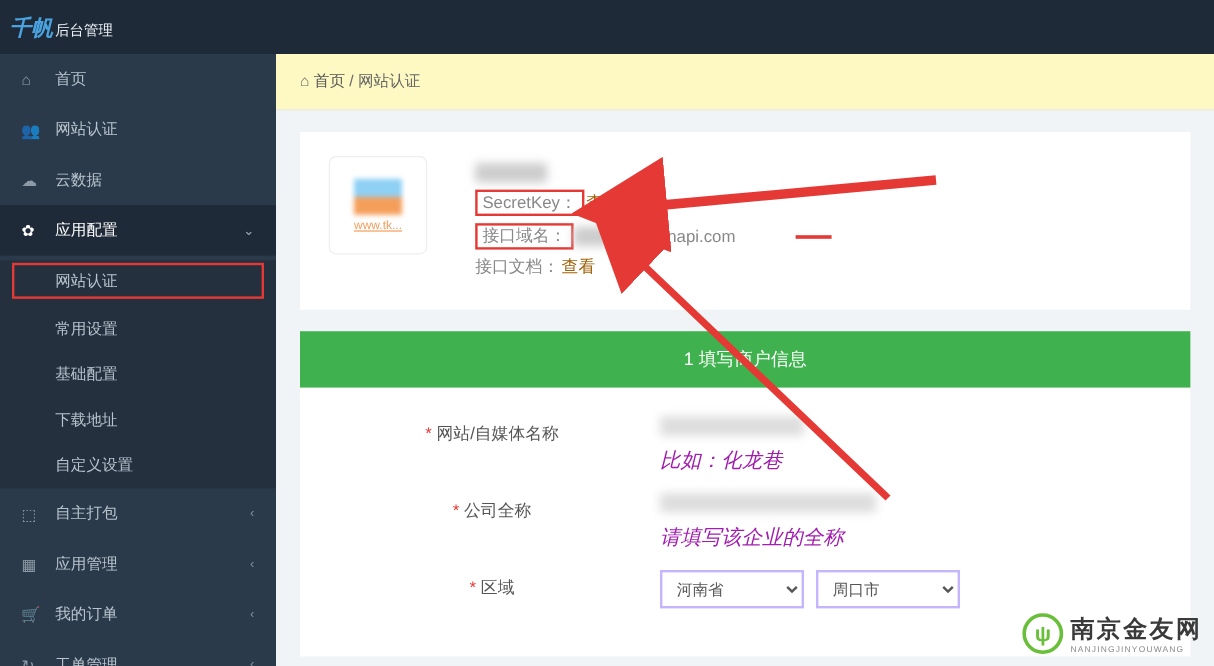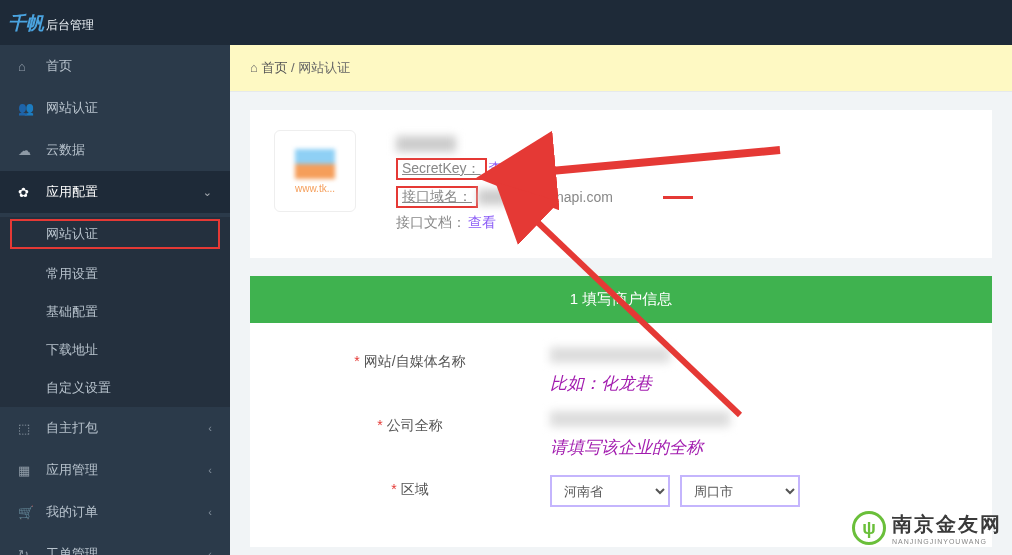--- a/index.html
+++ b/index.html
@@ -21,27 +21,27 @@
 .nav-sub .nav-subitem.highlighted { outline: 2px solid #e53935; outline-offset: -4px; margin: 4px 8px; padding: 8px 10px 8px 38px; }
 
 .content { flex: 1; background: #f1f4f6; overflow: hidden; position: relative; }
 .breadcrumb { background: #fef9c3; padding: 14px 20px; border-bottom: 1px solid #e6e9ec; color: #666; }
 .breadcrumb a { color: #555; text-decoration: none; }
 
 .card { background: #fff; margin: 18px 20px 0 20px; padding: 20px 24px; }
 .info-row { display: flex; }
 .avatar-box { width: 82px; height: 82px; border: 1px solid #eee; border-radius: 6px; background: #fff; display: flex; flex-direction: column; align-items: center; justify-content: center; margin-right: 40px; }
 .avatar-img { width: 40px; height: 30px; background: linear-gradient(#8fd0f5 50%, #f59e5a 50%); filter: blur(2px); }
-.avatar-url { font-size: 10px; color: #f59e5a; margin-top: 4px; }
+.avatar-url { font-size: 10px; color: #f59e5a; margin-top: 4px; text-decoration: underline; }
 .info-lines { color: #888; font-size: 14px; }
 .info-lines .line { margin: 6px 0; display: flex; align-items: center; }
 .info-lines .label { color: #888; }
 .info-lines .val { color: #888; margin-left: 6px; }
-.info-lines .link { color: #8b5cf6; cursor: pointer; margin-left: 2px; }
-.redbox { border: 2px solid #e53935; padding: 0 4px; text-decoration: underline; }
+.info-lines .link { color: #a16207; cursor: pointer; margin-left: 2px; }
+.redbox { border: 2px solid #e53935; padding: 0 4px; }
 .blur { filter: blur(4px); background: #ccc; color: transparent; display: inline-block; width: 60px; height: 16px; }
 .redline { display: inline-block; width: 30px; height: 3px; background: #e53935; margin-left: 50px; }
 
 .form-card { background: #fff; margin: 18px 20px 0 20px; }
 .step-header { background: #3fb24f; color: #fff; text-align: center; padding: 14px 0; font-size: 15px; }
 .form-body { padding: 24px 40px; }
 .form-row { display: flex; align-items: flex-start; margin-bottom: 16px; }
 .form-label { width: 240px; text-align: center; color: #555; font-size: 14px; padding-top: 6px; }
 .form-label .req { color: #e53935; margin-right: 4px; }
 .form-ctrl { margin-left: 20px; }

